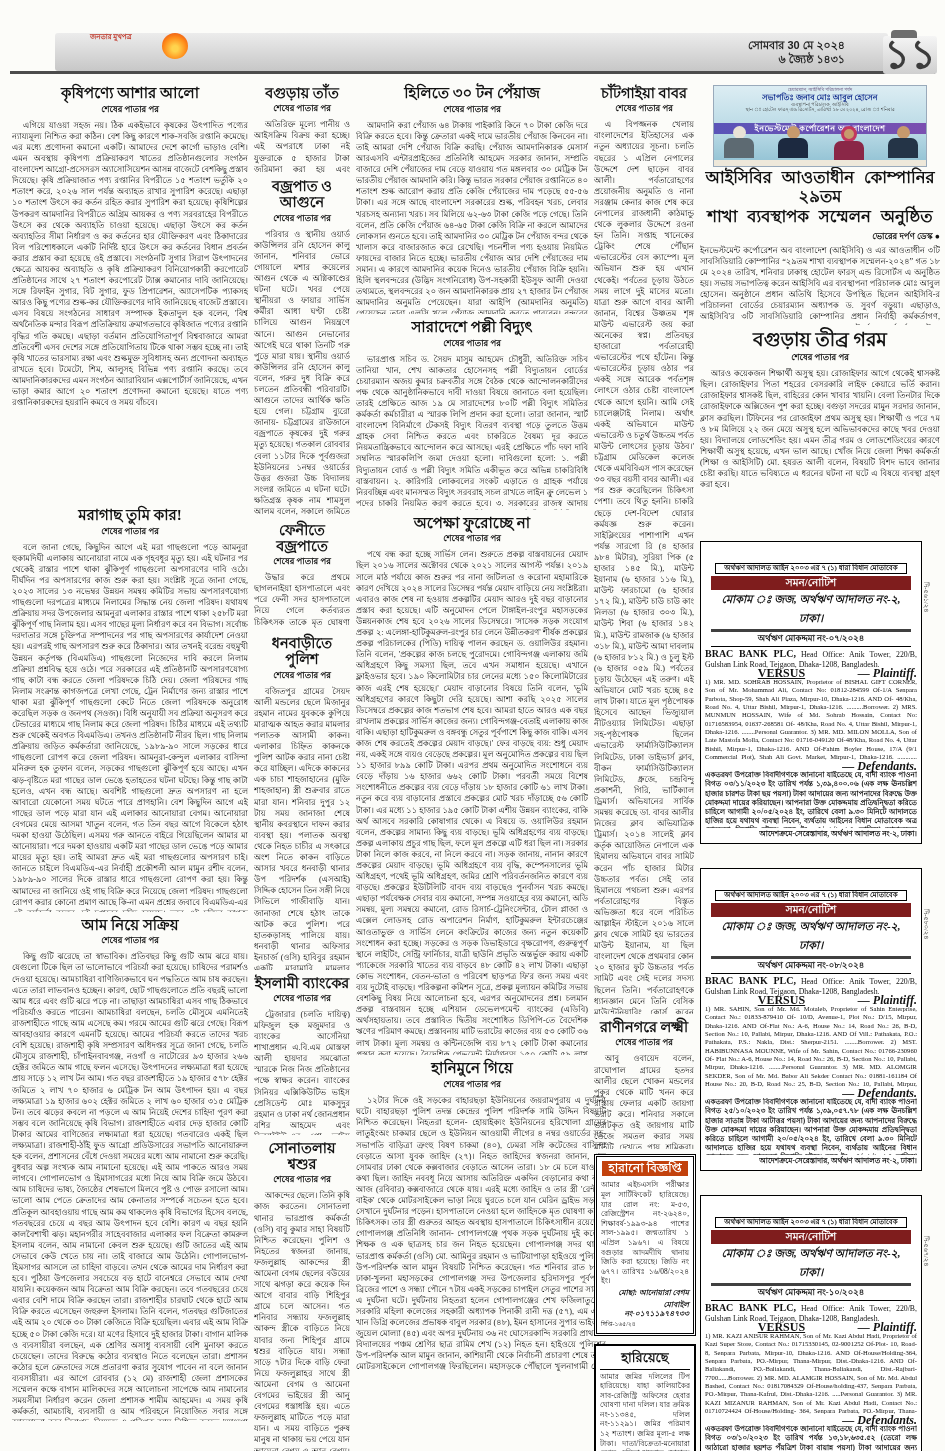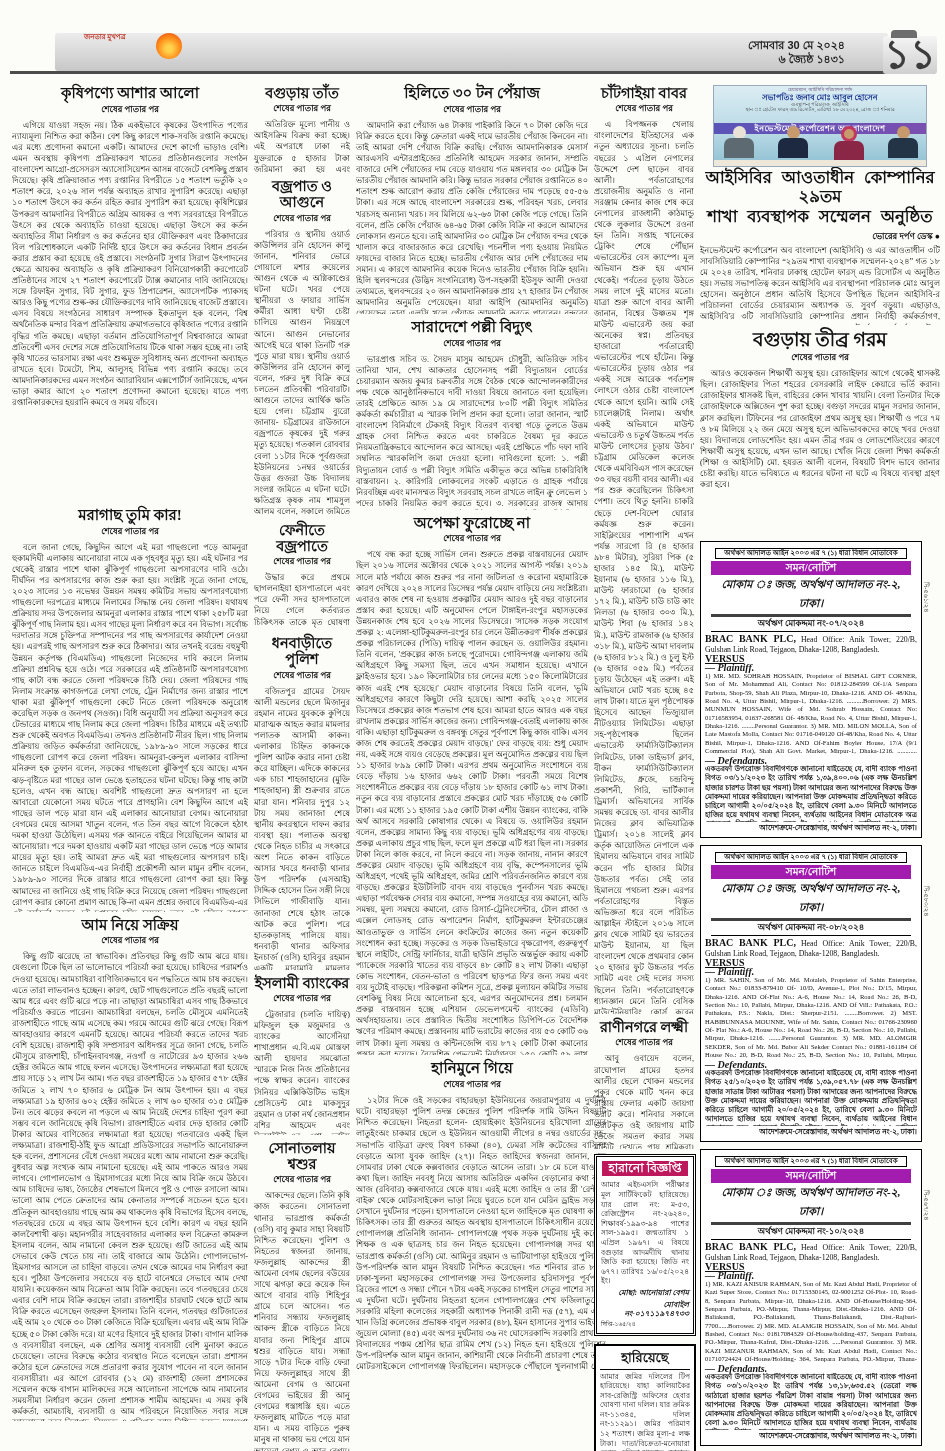--- a/index.html
+++ b/index.html
@@ -2,21 +2,21 @@
 <html lang="bn"><head>
 <meta charset="utf-8">
 <style>
   html,body{margin:0;padding:0;background:#e9e9e9;}
   .page{position:relative;width:945px;height:1451px;background:#fcfcf9;overflow:hidden;
         font-family:"Liberation Serif","DejaVu Serif",serif;color:#121212;margin:0 auto;}
   
   .hdrband{position:absolute;left:55px;top:33px;width:833px;height:38px;
            background:linear-gradient(#ececec,#c7c7c7);border-radius:3px;}
   .hdr-rule{position:absolute;left:10px;top:71px;width:925px;height:3px;background:#4c4c4c;}
-  .mast{position:absolute;left:70px;top:30px;width:260px;height:44px;}
+  .mast{position:absolute;left:76px;top:30px;width:260px;height:44px;}
   .mast .tag{font-size:7px;color:#c0392b;font-weight:bold;position:absolute;left:14px;top:1px;}
   .mast .ttl{font-size:33px;font-weight:bold;letter-spacing:-1px;position:absolute;left:0;top:4px;z-index:2;}
   .sun{position:absolute;left:86px;top:3px;width:26px;height:26px;border-radius:50%;
        background:radial-gradient(circle at 50% 60%,#ffd34d 15%,#ff8c1a 55%,#e23b12 100%);z-index:1;}
   .dateblk{position:absolute;right:100px;top:38px;text-align:right;font-size:11px;font-weight:bold;line-height:14px;
            font-family:"Liberation Sans",sans-serif;color:#222;}
   .pagebox{position:absolute;right:8px;top:36px;width:54px;height:38px;border-radius:3px;
            background:linear-gradient(#f5f5f5,#cfcfcf);text-align:center;}
   .pagebox .tab{position:absolute;left:8px;top:-6px;width:26px;height:8px;background:#6d6d6d;border-radius:4px 4px 0 0;}
   .pagebox .num{font-size:40px;font-weight:bold;color:#3c3c3c;line-height:38px;}
@@ -44,37 +44,37 @@
   .person .head{width:13px;height:13px;border-radius:50%;background:#c79a6d;margin:0 auto;}
   .person .torso{width:30px;height:20px;border-radius:7px 7px 0 0;background:#1c2940;margin:-1px auto 0;}
   .p1 .head{background:#e9e2d6;} .p1 .torso{background:#5d6a72;}
   .p3 .head{background:#c79a6d;border:3px solid #c2375e;width:10px;height:10px;}
   .p3 .torso{background:#8a2747;}
   .p4 .torso{background:#243447;}
   .tstrip{position:absolute;bottom:0;left:0;width:100%;height:6px;background:#eee8da;}
   .icb-h{font-size:16.5px;font-weight:bold;text-align:center;line-height:1.15;margin:1px 0 0;font-family:Liberation Mono, monospace;}
   .byline{font-size:8.5px;font-weight:bold;margin:2px 0 1px;text-align:right;}
   
-  .notice{position:relative;border:1px solid #000;background:#fff;width:212px;margin:0 0 7px;padding:5px 4px 3px;}
+  .notice{position:relative;border:1px solid #000;background:#fff;width:212px;margin:0 0 24px;padding:20px 4px 3px;}
   .law{border:1px solid #000;margin:1px 10px 2px;text-align:center;font-size:7px;line-height:9px;font-weight:bold;}
-  .bar{background:#a21caf;color:#fff;text-align:center;font-size:10.5px;font-weight:bold;line-height:14px;margin:0 6px 1px;}
+  .bar{background:#7f1d1d;color:#fff;text-align:center;font-size:10.5px;font-weight:bold;line-height:14px;margin:0 6px 1px;}
   .venue{text-align:center;font-size:11px;font-weight:bold;border-bottom:3px solid #404040;margin:0 6px;font-style:italic;}
   .caseno{text-align:center;font-size:8.5px;font-weight:bold;border-bottom:1px solid #000;margin:0 6px 2px;}
   .bankline{font-size:7.8px;line-height:9.5px;text-align:justify;}
   .bankline b{font-size:10px;}
-  .vsrow{display:flex;justify-content:space-between;font-size:10px;line-height:9px;flex-direction:column;}
+  .vsrow{display:flex;justify-content:space-between;font-size:12px;line-height:9px;}
   .vsrow .vs{font-weight:bold;text-decoration:underline;}
   .vsrow .pl{font-style:italic;font-weight:bold;}
   .defs{font-size:6.6px;line-height:8.3px;text-align:justify;max-height:84px;overflow:hidden;}
   .bn-para{font-size:7.2px;line-height:9.2px;text-align:justify;font-weight:600;max-height:57px;overflow:hidden;}
   .signoff{text-align:right;font-size:7.4px;font-weight:bold;}
   .sidemark{position:absolute;right:-11px;top:40px;writing-mode:vertical-rl;font-size:6.5px;color:#222;}
   
   .lostbox{border:3px double #000;width:88px;padding:3px 4px;margin:0 0 8px;background:#fff;}
-  .lostbox h3{margin:0 0 3px;background:#be185d;color:#fff;text-align:center;font-size:12px;line-height:17px;
+  .lostbox h3{margin:0 0 3px;background:#c2410c;color:#fff;text-align:center;font-size:12px;line-height:17px;
               box-shadow:inset 0 0 0 1px #fff;}
   .lostbox .lb{font-size:7.4px;line-height:9.6px;text-align:justify;}
   .lostbox .lsig{text-align:right;font-size:7.6px;font-weight:bold;font-style:italic;line-height:9.5px;margin-top:2px;}
   .lostbox .lmark{font-size:6px;}
   .lost2{border:2px solid #000;width:90px;padding:2px 4px;background:#fff;}
   .lost2 h3{margin:0 0 2px;text-align:center;font-size:13px;border-bottom:1px solid #000;}
   .lost2 .lb{font-size:7.4px;line-height:9.6px;text-align:justify;max-height:86px;overflow:hidden;}
 </style>
 </head>
 <body>
@@ -176,21 +176,21 @@
       <div class="sub">শেষের পাতার পর</div>
       <div class="body" style="height:895px">এ বিপজ্জনক খেলায় বাংলাদেশের ইতিহাসের এক নতুন অধ্যায়ের সূচনা। চলতি বছরের ১ এপ্রিল নেপালের উদ্দেশে দেশ ছাড়েন বাবর আলী। পর্বতারোহণের প্রয়োজনীয় অনুমতি ও নানা সরঞ্জাম কেনার কাজ শেষ করে নেপালের রাজধানী কাঠমান্ডু থেকে লুকলার উদ্দেশে রওনা হন তিনি। সপ্তাহ খানেকের ট্রেকিং শেষে পৌঁছান এভারেস্টের বেস ক্যাম্পে। মূল অভিযান শুরু হয় এখান থেকেই। পর্বতের চূড়ায় উঠতে সময় লাগে দুই মাসের মতো। যাত্রা শুরু আগে বাবর আলী জানান, বিশ্বের উষ্ণতম শৃঙ্গ মাউন্ট এভারেস্ট জয় করা অনেকের স্বপ্ন। প্রতিবছর হাজারো পর্বতারোহী এভারেস্টের পথে হাঁটেন। কিন্তু এভারেস্টের চূড়ায় ওঠার পর একই সঙ্গে আরেক পর্বতশৃঙ্গ লোৎসে ওঠার চেষ্টা বাংলাদেশ থেকে আগে হয়নি। আমি সেই চ্যালেঞ্জটাই নিলাম। অর্থাৎ একই অভিযানে মাউন্ট এভারেস্ট ও চতুর্থ উচ্চতম পর্বত মাউন্ট লোৎসের চূড়ায় উঠব।' চট্টগ্রাম মেডিকেল কলেজ থেকে এমবিবিএস পাস করেছেন ৩৩ বছর বয়সী বাবর আলী। এর পর শুরু করেছিলেন চিকিৎসা পেশা। তবে থিতু হননি। চাকরি ছেড়ে দেশ-বিদেশ ঘোরার কর্মযজ্ঞ শুরু করেন। সাইক্লিংয়ের পাশাপাশি এখন পর্যন্ত সারগো রি (৪ হাজার ৯৮৪ মিটার), সুরিয়া পিক (৫ হাজার ১৪৫ মি.), মাউন্ট ইয়ানাম (৬ হাজার ১১৬ মি.), মাউন্ট ফারচামো (৬ হাজার ১৭২ মি.), মাউন্ট চাউ চাউ কাং নিলডা (৬ হাজার ৩০৩ মি.), মাউন্ট শিবা (৬ হাজার ১৪২ মি.), মাউন্ট রামজাক (৬ হাজার ৩১৮ মি.), মাউন্ট আমা দাবলাম (৬ হাজার ৮১২ মি.) ও চুলু ইস্ট (৬ হাজার ০৫৯ মি.) পর্বতের চূড়ায় উঠেছেন এই তরুণ। এই অভিযানে মোট খরচ হচ্ছে ৪৫ লাখ টাকা। যাতে মূল পৃষ্ঠপোষক হিসেবে আছেন ভিজ্যুয়াল নীটওয়্যার লিমিটেড। এছাড়া সহ-পৃষ্ঠপোষক ছিলেন এভারেস্ট ফার্মাসিউটিক্যালস লিমিটেড, ঢাকা ডাইভার্স ক্লাব, বীকন ফার্মাসিউটিক্যালস লিমিটেড, ধ্রুজে, চন্দ্রবিন্দু প্রকাশনী, গিরি, ভার্টি‌ক্যাল ড্রিমার্স। অভিযানের সার্বিক সমন্বয় করেছে ডা. বাবর আলীর নিজের ক্লাব অভিযাত্রিক ট্রিমার্স। ২০১৪ সালেই ক্লাব কর্তৃক আয়োজিত নেপালে এক হিমালয় অভিযানে বাবর সামিট করেন পাঁচ হাজার মিটার উচ্চতার পর্বত। সেই তার হিমালয়ে পথচলা শুরু। এরপর পর্বতারোহণের বিস্তৃত অভিজ্ঞতা ধরে বলে পরিচিত আল্পাইন স্টাইলে ২০১৬ সালে ক্লাব থেকে সামিট হয় ভারতের মাউন্ট ইয়ানাম, যা ছিল বাংলাদেশ থেকে প্রথমবার কোন ২০ হাজার ফুট উচ্চতার পর্বত সামিট এবং সেই দলের সদস্য ছিলেন তিনি। পর্বতারোহণকে ধ্যানজ্ঞান মেনে তিনি বেসিক মাউন্টেনিয়ারিং কোর্স করেন ভারতের নেহেরু ইন্সটিটিউট অব মাউন্টেনিয়ারিং থেকে। ২০১৪ সাল থেকে প্রায় প্রতিবছর করেছেন এক বা একাধিক হিমালয় অভিযান। এছাড়াও নিজেকে উপযুক্ত করে তুলতে বাবর নিয়মিত দৌড়ান, করেছেন ক্রস কান্ট্রি সাইক্লিং, করেন কায়াকিং, পায়ে হেঁটে টানা ৬৪ জেলা ভ্রমণ করেছেন সিঙ্গেল ইউজার প্লাস্টিকের বিরুদ্ধে। গত বছরের ১৩ এপ্রিল কাশ্মীরের রাজধানী শ্রীনগর থেকে সাইকেলযাত্রা শুরু করেছিলেন বাংলাদেশি পর্বতারোহী বাবর আলী। এক মাসের চেষ্টায় প্রায় চার হাজার কিলোমিটার পথ পাড়ি দিয়ে তামিলনাড়ুর কন্যাকুমারী গিয়ে থেমেছিলেন তিনি। এর আগে ২০১৯ সালে পরিবেশ রক্ষার বার্তা নিয়ে বাংলাদেশের ৬৪ জেলা হেঁটে পার করেন তিনি। প্রথম বাংলাদেশি হিসেবে ২০১০ সালে বিশ্বের সর্বোচ্চ এ পর্বতশৃঙ্গ জয় করেন মুসা ইব্রাহীম। এক বছর পর ২০১১ সালে দ্বিতীয় এভারেস্ট বিজয়ী হিসেবে নাম লেখান এম এ মুহিত। ২০১২ সালে বাংলাদেশের প্রথম নারী হিসেবে এভারেস্ট আরোহণ করেন নিশাত মজুমদার। একই বছর সপ্তাহের ব্যবধানে সেখানে পা রাখেন আরেক বাংলাদেশি নারী ওয়াসফিয়া নাজরীন। চট্টগ্রামের হাটহাজারী উপজেলার বুড়িশ্চরে জন্ম নেওয়া এই তরুণ পেশায় একজন চিকিৎসক। নানা স্বেচ্ছাসেবী কাজে তার সুনাম রয়েছে। করোনায় তার ভূমিকাও বেশ প্রশংসার ছিল। সব কিছুতে গিয়েও রোগে পাহাড়-প্রেমী হিসেবেই নিজেকে পরিচয় দিতে ভালোবাসেন চট্টগ্রাম মেডিকেল কলেজের ৫১তম ব্যাচের শিক্ষার্থী ডা. বাবর আলী।</div>
     </div>
     <div class="art">
       <h2>রাণীনগরে লক্ষ্মী</h2>
       <div class="sub">শেষের পাতার পর</div>
       <div class="body" style="height:96px">আবু ওবায়েদ বলেন, রাঘোপাল গ্রামের হতদর আলীর ছেলে খোকন মন্ডলের পুকুর থেকে মাটি খনন করে রাস্তায় ফেলার একটি জায়গা ভরাট করে। শনিবার সকালে ভরাটকৃত ওই জায়গায় মাটি ভেজে সমতল করার সময় মূর্তিটি দেখতে পায় শ্রমিকরা। পরে থানায় খবর দিলে সেখান থেকে মূর্তিটি উদ্ধার করে থানায় রাখা হয়েছে। তিনি বলেন, ১৪ কেজি ৭০০ গ্রাম ওজনের এই লক্ষ্মী নারায়ন মূর্তিটি আইন প্রক্রিয়ার মাধ্যমে প্রত্নতত্ত্ব অধিদপ্তরে জমা দেওয়া হবে। তবে মূর্তিটির কত দাম হতে পারে তা নির্ধারণ করা হয়নি বলে জানিয়েছেন পুলিশের এই কর্মকর্তা।</div>
     </div>
     <div class="lostbox">
       <h3>হারানো বিজ্ঞপ্তি</h3>
-      <div class="lb">আমার এইচএসসি পরীক্ষার মূল সার্টিফিকেট হারিয়েছে। যার রোল নং: ম-৫৩, রেজিস্ট্রেশন নং-২৬২৪০, শিক্ষাবর্ষ-১৯৯৩-৯৪ পাশের সাল-১৯৯৫। জন্মতারিখ ১ এপ্রিল ১৯৬৭। এ বিষয়ে বগুড়ার আদমদীঘি থানায় জিডি করা হয়েছে। জিডি নং ৬৭৭। তারিখঃ ১৬/০৫/২০২৪ ইং।</div>
+      <div class="lb">আমার এইচএসসি পরীক্ষার মূল সার্টিফিকেট হারিয়েছে। যার রোল নং: ম-৫৩, রেজিস্ট্রেশন নং-২৬২৪০, শিক্ষাবর্ষ-১৯৯৩-৯৪ পাশের সাল-১৯৯৫। জন্মতারিখ ১ এপ্রিল ১৯৬৭। এ বিষয়ে বগুড়ার আদমদীঘি থানায় জিডি করা হয়েছে। জিডি নং ৬৭৭। তারিখঃ ১৬/08/২০২৪ ইং।</div>
       <div class="lsig">মোছা: আনোয়ারা বেগম</div>
       <div class="lsig">মোবাইল নং-০১৭১১৯৭৪৭৩৩</div>
       <div class="lmark">দিপ্তি-১৬৫/২৪</div>
     </div>
     <div class="lost2">
       <h3>হারিয়েছে</h3>
       <div class="lb">আমার জমির দলিলের টিপ হারিয়েছে। যাহা কালিয়াকৈর সাব-রেজিস্ট্রি অফিসের হেবার ঘোষণা দানা দলিল। যার ক্রমিক নং-১১৩৪৫, দলিল নং-১১২৯১। জমির পরিমাণ ১২ শতাংশ। জমির মূল্য-৫ লক্ষ টাকা। দাতা/বিক্রেতা-মনোয়ারা বেগম, হমিতা-খুসরাত জাহান। কালিয়াকৈর থানার জিডি নং-৭৭৮, তারিখ-১৩-০৫-২৪ইং।</div>
 
     </div>
   </div>

